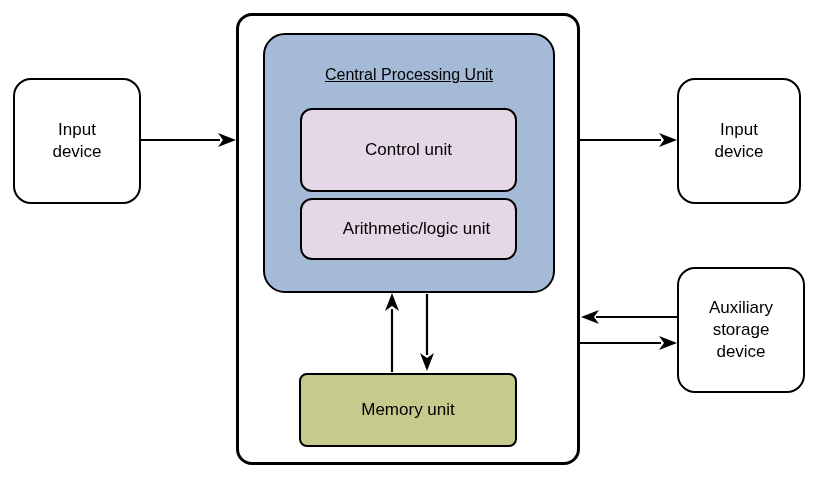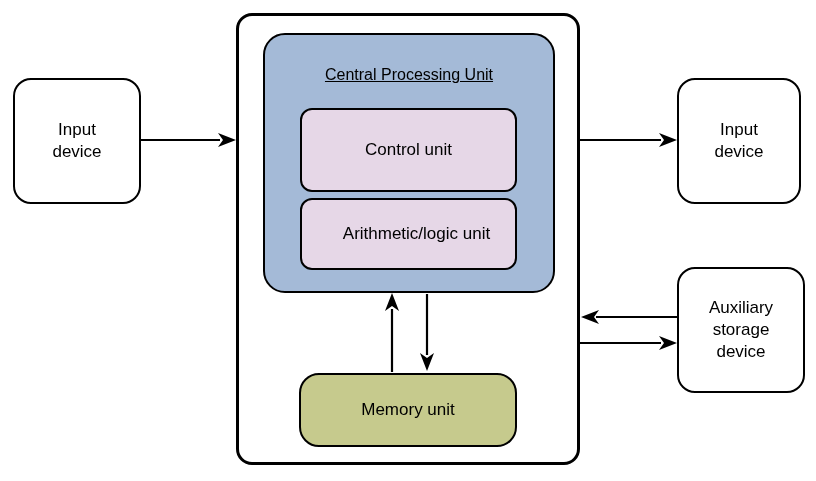--- a/index.html
+++ b/index.html
@@ -57,28 +57,28 @@
   }
   .cpu-inner {
     position: absolute;
     left: 35px;
     width: 217px;
     background: var(--inner-fill, #e6d7e7);
     border: 2px solid var(--line-color, #000000);
     border-radius: 12px;
   }
   .control-unit { top: 73px;  height: 84px; }
-  .alu          { top: 163px; height: 72px; padding-left: 16px; }
+  .alu          { top: 163px; height: 62px; padding-left: 16px; }
   .memory-unit {
     position: absolute;
     left: 60px; top: 357px;
     width: 218px; height: 74px;
     background: var(--memory-fill, #c6ca8d);
     border: 2px solid var(--line-color, #000000);
-    border-radius: 20px;
+    border-radius: 8px;
   }
   .arrows {
     position: absolute;
     left: 0; top: 0;
     width: 816px; height: 481px;
     z-index: 10;
     pointer-events: none;
   }
   .arrows line { stroke: var(--line-color, #000000); stroke-width: 2.2; }
   .arrows polygon { fill: var(--line-color, #000000); }

